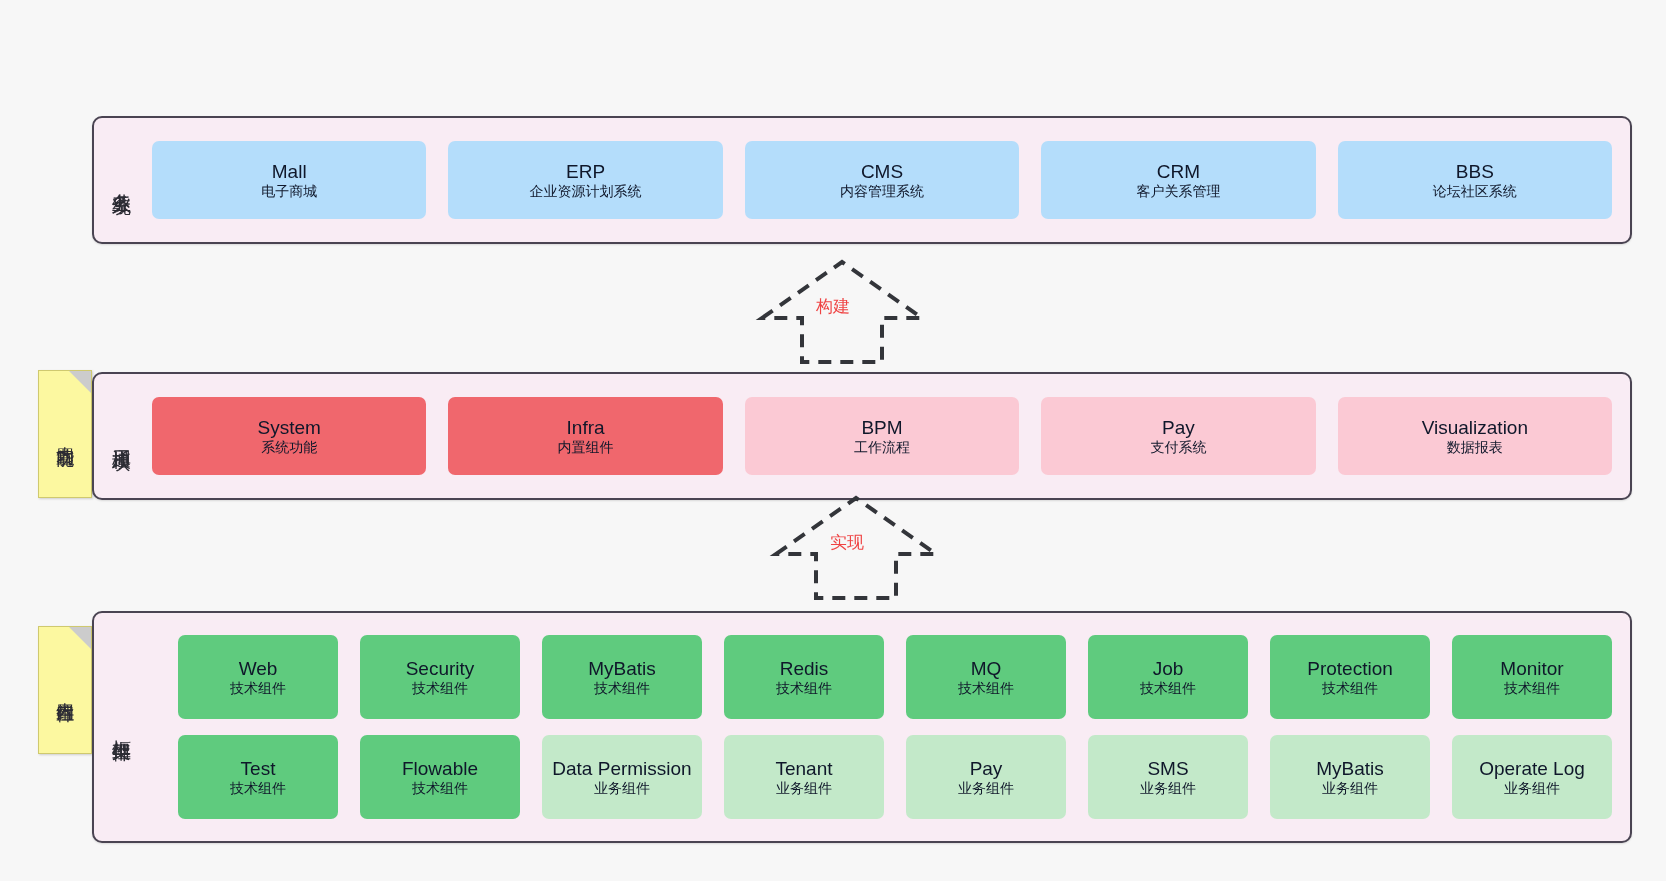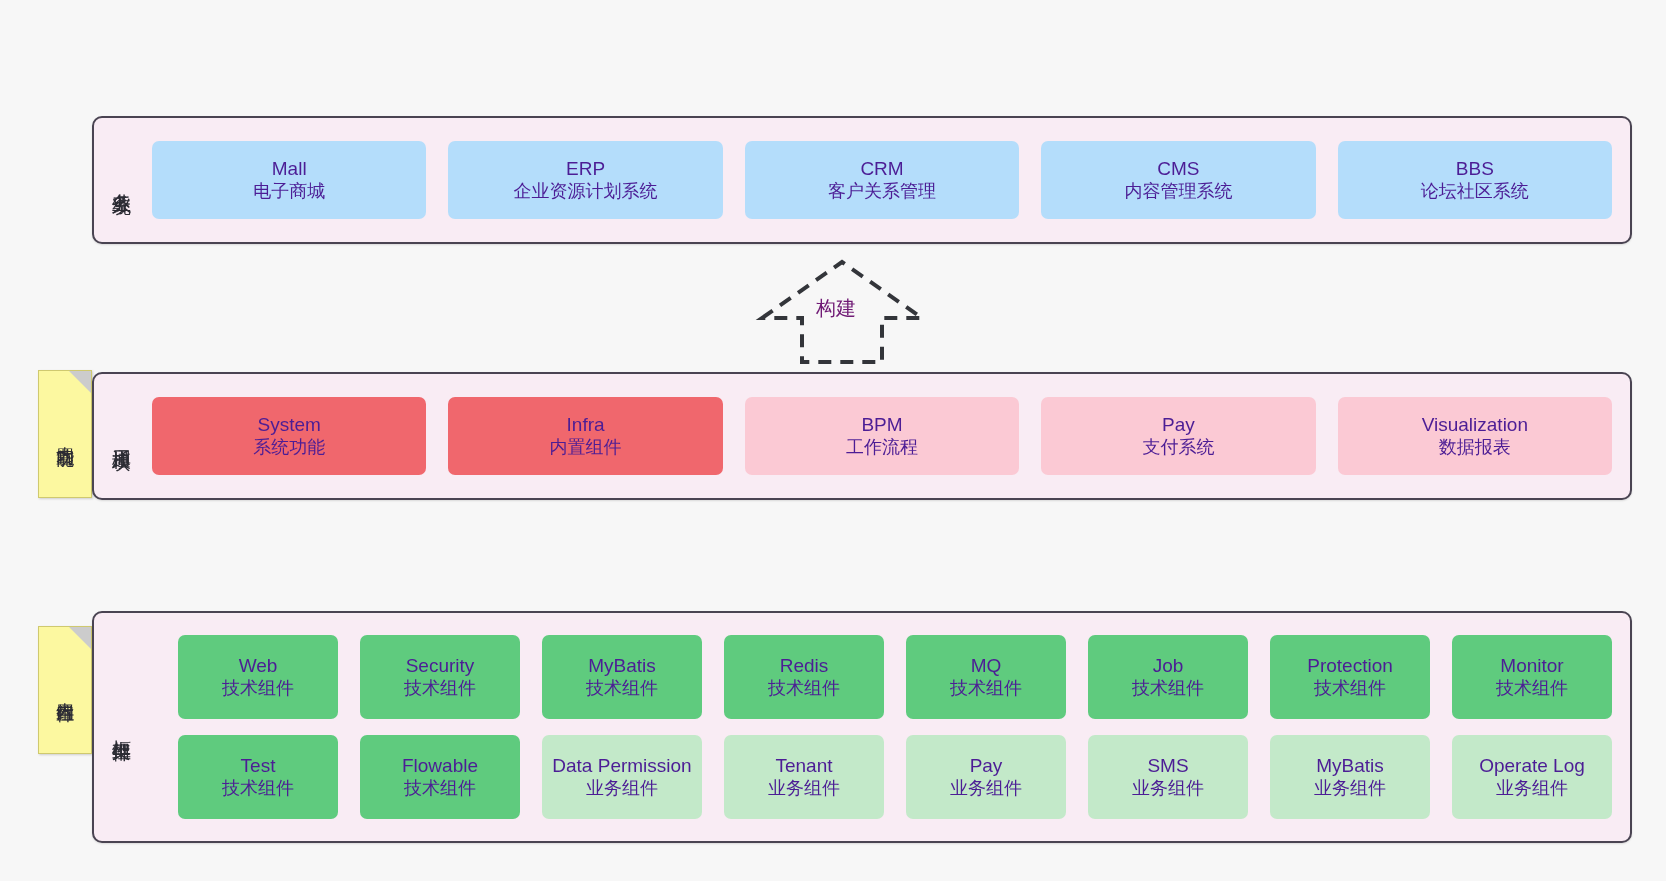--- a/index.html
+++ b/index.html
@@ -67,28 +67,28 @@
 
   
   .box {
     flex: 1 1 0;
     min-width: 0;
     border-radius: 7px;
     display: flex;
     flex-direction: column;
     align-items: center;
     justify-content: center;
-    color: #4c1d95;
+    color: #0f172a;
     text-align: center;
     line-height: 1.22;
     padding: 4px 5px;
     box-sizing: border-box;
   }
   .box .t1 { font-size: 19px; }
-  .box .t2 { font-size: 18px; }
+  .box .t2 { font-size: 14px; }
 
   #panel-business .box { height: 78px; background: #b4ddfb; }
   #panel-modules  .box { height: 78px; }
   #panel-framework .box { height: 84px; }
 
   .c-blue      { background: #b4ddfb; }
   .c-red       { background: #f0676d; }
   .c-pink      { background: #fbc9d4; }
   .c-green     { background: #5fcb7e; }
   .c-greenlite { background: #c3e9c9; }
@@ -120,22 +120,22 @@
   #sticky-modules   { left: 38px; top: 370px; width: 54px; height: 128px; }
   #sticky-framework { left: 38px; top: 626px; width: 54px; height: 128px; }
 
   
   .arrow-group {
     position: absolute;
   }
   .arrow-group svg { display: block; overflow: visible; }
   .arrow-label {
     position: absolute;
-    font-size: 20px;
-    color: #701a75;
+    font-size: 17px;
+    color: #ef4444;
     white-space: nowrap;
     background: transparent;
   }
   #arrow-build  { left: 758px; top: 258px; width: 180px; height: 108px; }
   #arrow-impl   { left: 772px; top: 494px; width: 180px; height: 108px; }
   #arrow-build .arrow-label  { left: 58px; top: 37px; }
   #arrow-impl  .arrow-label  { left: 58px; top: 37px; }
 </style>
 </head>
 <body>
@@ -148,26 +148,26 @@
       <div class="row">
         <div class="box c-blue">
           <span class="t1">Mall</span>
           <span class="t2">电子商城</span>
         </div>
         <div class="box c-blue">
           <span class="t1">ERP</span>
           <span class="t2">企业资源计划系统</span>
         </div>
         <div class="box c-blue">
+          <span class="t1">CMS</span>
+          <span class="t2">内容管理系统</span>
+        </div>
+        <div class="box c-blue">
           <span class="t1">CRM</span>
           <span class="t2">客户关系管理</span>
-        </div>
-        <div class="box c-blue">
-          <span class="t1">CMS</span>
-          <span class="t2">内容管理系统</span>
         </div>
         <div class="box c-blue">
           <span class="t1">BBS</span>
           <span class="t2">论坛社区系统</span>
         </div>
       </div>
     </div>
   </div>
 
   <div class="arrow-group" id="arrow-build">
@@ -203,20 +203,26 @@
           <span class="t2">支付系统</span>
         </div>
         <div class="box c-pink">
           <span class="t1">Visualization</span>
           <span class="t2">数据报表</span>
         </div>
       </div>
     </div>
   </div>
 
+  <div class="arrow-group" id="arrow-impl">
+    <svg width="180" height="108" viewBox="0 0 180 108">
+      <path d="M 4 60 L 84 4 L 164 60 L 124 60 L 124 104 L 44 104 L 44 60 Z" fill="none" stroke="#33353a" stroke-width="4" stroke-dasharray="13 9" stroke-linejoin="miter" stroke-linecap="butt"></path>
+    </svg>
+    <span class="arrow-label">实现</span>
+  </div>
 
   <div class="sticky" id="sticky-framework">
     <span class="fold"></span>
     <span>内置组件</span>
   </div>
 
   <div class="panel" id="panel-framework">
     <div class="panel-label">框架组件</div>
     <div class="panel-body">
 

